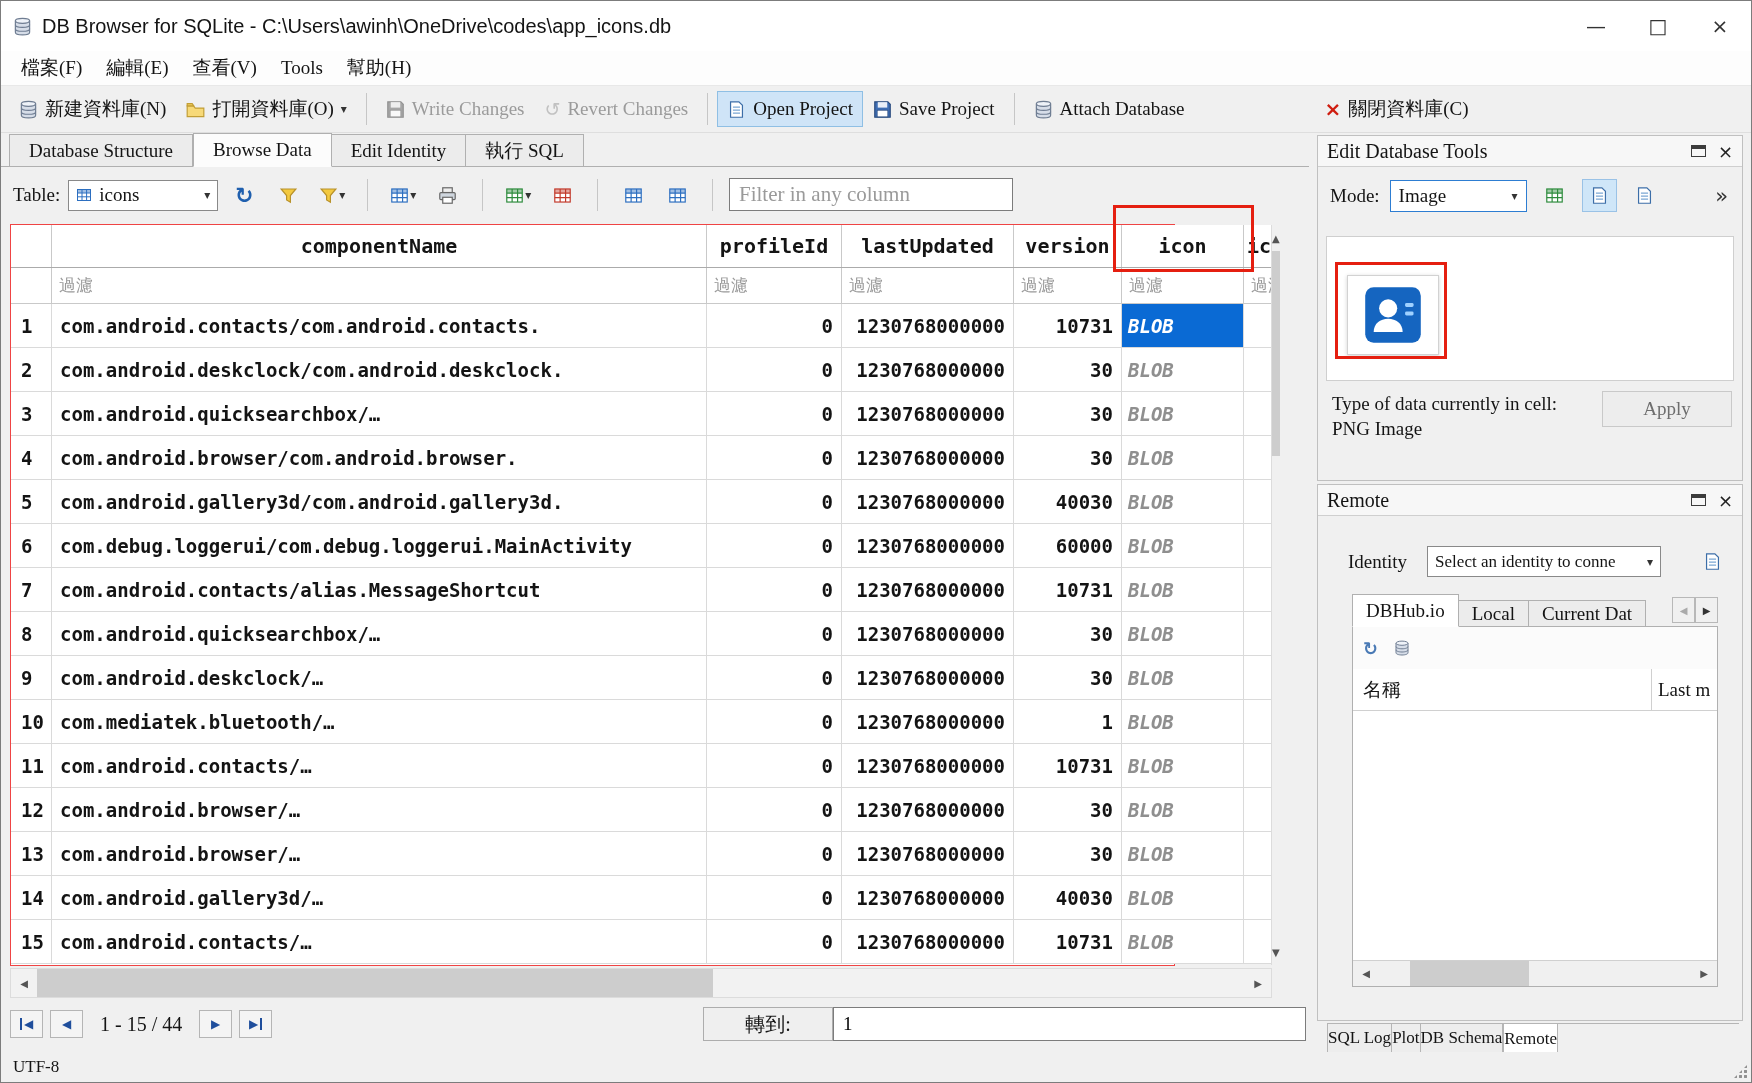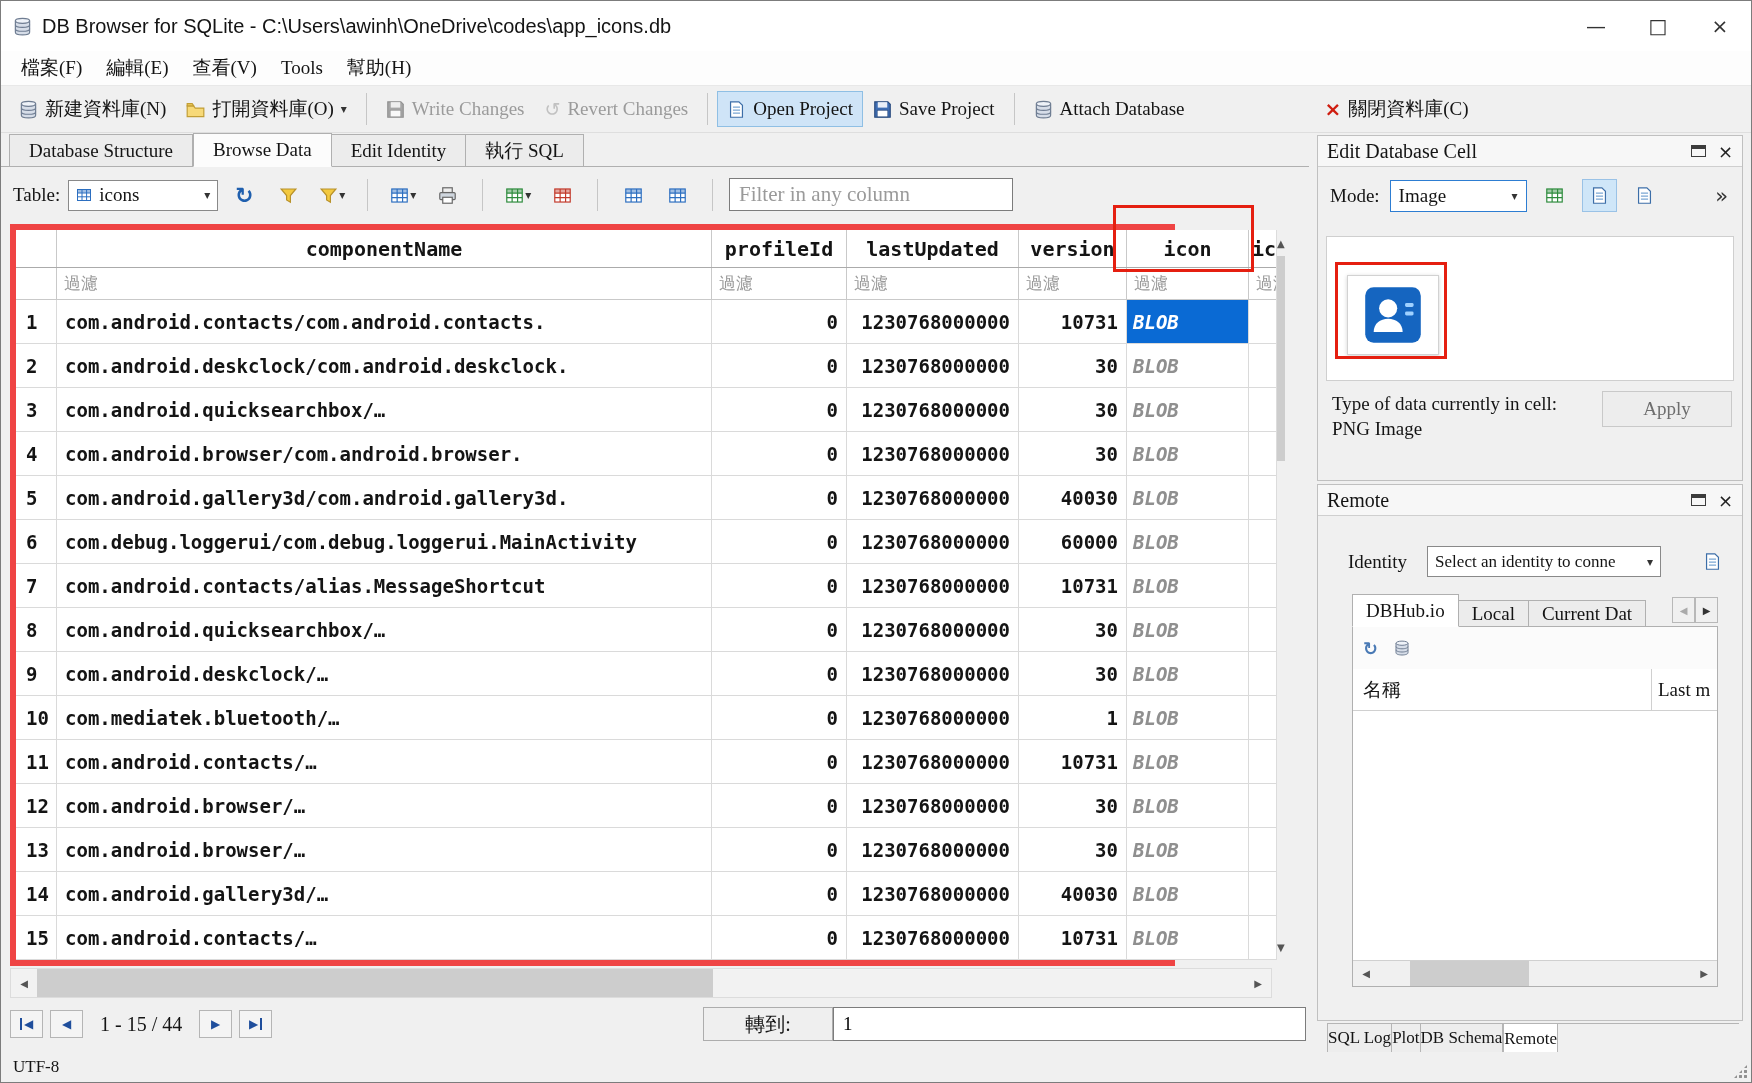--- a/index.html
+++ b/index.html
@@ -43,21 +43,21 @@
   .combo .ctext{flex:1;overflow:hidden;white-space:nowrap}
   .table-combo{width:150px}
   .ibtn{width:36px;height:34px;display:flex;align-items:center;justify-content:center;gap:1px;position:relative}
   .blueg{color:#2d6fc0}.redg{color:#c23a2b}.greeng{color:#2e8b3d}
   .refresh-glyph{color:#1f5fae;font-size:22px;font-weight:bold;font-family:"DejaVu Sans",sans-serif}
   .sort-glyph{font-size:12px;font-weight:bold;color:#1a4d8f;font-family:"DejaVu Sans",sans-serif}
   .filter-input{position:absolute;left:728px;top:11px;width:284px;height:33px;border:1px solid #7c7c7c;padding:0 9px;font-family:"Liberation Serif",serif;font-size:21px;background:#fff}
   .filter-input::placeholder{color:#9a9a9a}
 
   
-  .table-frame{position:absolute;left:9px;top:91px;width:1165px;height:742px;background:#fff;border:6px solid #ef4444;display:flex}
+  .table-frame{position:absolute;left:9px;top:91px;width:1165px;height:742px;background:#fff;border:1px solid #ef4444;display:flex}
   .grid-main{width:1260px;display:flex;flex-direction:column}
   .grid-header{height:43px;display:flex;font-family:"DejaVu Sans Mono",monospace;font-weight:bold;font-size:20px;border-bottom:1px solid #ababab;background:#fff}
   .grid-header .c{display:flex;align-items:center;justify-content:center;border-right:1px solid #c9c9c9;height:100%;overflow:hidden;white-space:nowrap}
   .grid-filter{height:36px;display:flex;border-bottom:1px solid #c9c9c9}
   .grid-filter .c{border-right:1px solid #c9c9c9;display:flex;align-items:center;padding-left:7px;color:#9a9a9a;font-size:17px;overflow:hidden;white-space:nowrap;background:#fff}
   .grid-row{height:44px;display:flex;border-bottom:1px solid #dadada;font-family:"DejaVu Sans Mono",monospace;font-weight:bold;font-size:19px;background:#fff}
   .grid-row .c{border-right:1px solid #dadada;display:flex;align-items:center;overflow:hidden;white-space:nowrap}
   .w-n{width:41px;flex:none}.w-comp{width:655px;flex:none}.w-pid{width:135px;flex:none}
   .w-upd{width:172px;flex:none}.w-ver{width:108px;flex:none}.w-icon{width:122px;flex:none}
   .w-sliver{flex:1;border-right:none !important}
@@ -551,21 +551,21 @@
           <span>轉到:</span>
         </div>
       <input class="goto-input" type="text" value="1" style="">
     </div>
   </div>
 
   <div class="right-area">
 
     <div class="dock dock-editcell">
       <div class="dock-header">
-        <span>Edit Database Cell</span>
+        <span>Edit Database Tools</span>
         <div class="dock-icons">
           <span class="float-icon"></span>
           <span class="close-icon">×</span>
         </div>
       </div>
       <div class="mode-row">
         <span>Mode:</span>
         <div class="combo mode-combo">
           <span class="ctext">Image</span>
           <span class="caret">▾</span>

